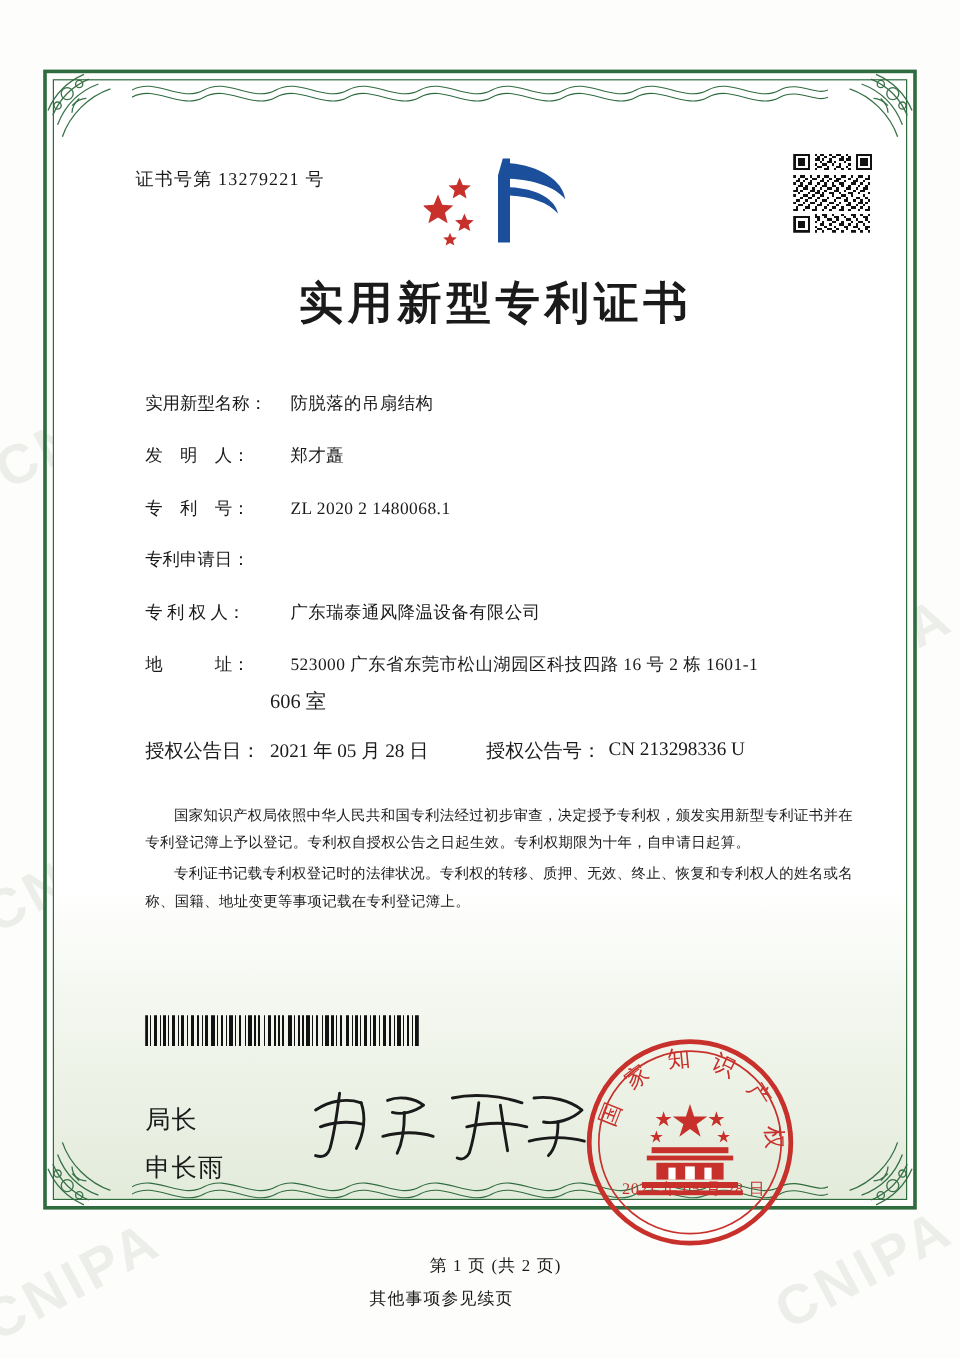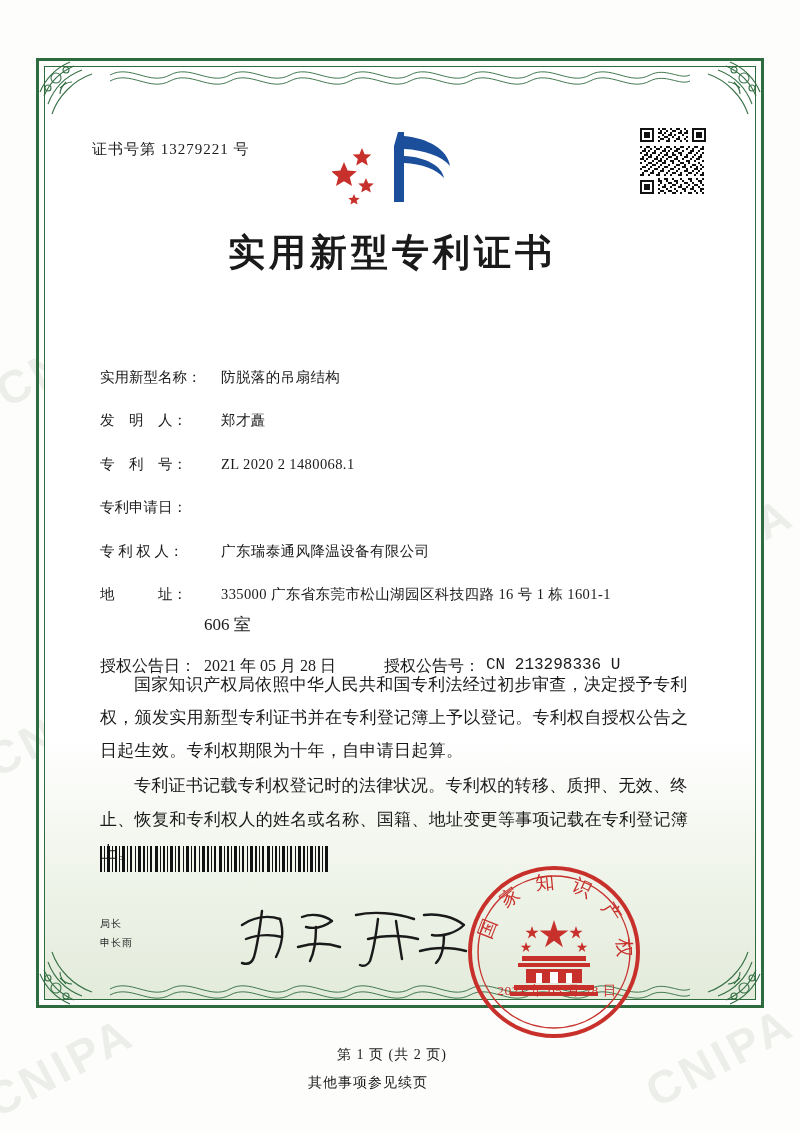--- a/index.html
+++ b/index.html
@@ -70,21 +70,21 @@
     width: 580px;
     height: 26px;
     overflow: hidden;
   }
   .edge-top { top: 62px; }
   .edge-bottom { top: 982px; }
 
   
   .content {
     position: absolute;
-    left: 68px;
+    left: 89px;
     top: 96px;
     width: 648px;
     height: 880px;
   }
 
   .cert-no {
     position: absolute;
     left: 24px;
     top: 44px;
     font-size: 15px;
@@ -117,21 +117,20 @@
     font-weight: bold;
     letter-spacing: 4px;
     font-family: "DejaVu Serif", "Liberation Serif", serif;
   }
 
   .fields {
     position: absolute;
     left: 32px;
     top: 230px;
     width: 600px;
-    margin-top: 40px;
   }
   .field {
     display: flex;
     align-items: flex-start;
     font-size: 14.5px;
     line-height: 1.55;
     margin-bottom: 21px;
   }
   .field .lbl {
     width: 104px;
@@ -163,21 +162,21 @@
     white-space: nowrap;
   }
   .addr-line2 {
     margin-left: 104px;
     font-size: 17px;
     margin-top: -14px;
     margin-bottom: 20px;
   }
 
   .para {
-    font-size: 17px;
+    font-size: 12px;
     line-height: 1.95;
     text-indent: 2em;
     letter-spacing: 0.3px;
     margin: 0 0 2px 0;
   }
   .paras {
     position: absolute;
     left: 32px;
     top: 572px;
     width: 596px;
@@ -188,21 +187,21 @@
     left: 32px;
     top: 750px;
     width: 228px;
     height: 26px;
   }
 
   .sign-block {
     position: absolute;
     left: 32px;
     top: 818px;
-    font-size: 10px;
+    font-size: 21px;
     line-height: 1.9;
     letter-spacing: 1px;
   }
 
   .signature {
     position: absolute;
     left: 160px;
     top: 805px;
     width: 250px;
     height: 70px;
@@ -603,29 +602,29 @@
         <div class="lbl">专利申请日：</div>
       </div>
 
       <div class="field">
         <div class="lbl">专 利 权 人：</div>
         <div class="val">广东瑞泰通风降温设备有限公司</div>
       </div>
 
       <div class="field">
         <div class="lbl">地　　　址：</div>
-        <div class="val">335000 广东省东莞市松山湖园区科技四路 16 号 1 栋 1601-1</div>
+        <div class="val">523000 广东省东莞市松山湖园区科技四路 16 号 2 栋 1601-1</div>
       </div>
       <div class="addr-line2">606 室</div>
 
       <div class="inline-row">
         <div class="seg-lbl">授权公告日：</div>
         <div class="seg-val">2021 年 05 月 28 日</div>
         <div class="seg-lbl2">授权公告号：</div>
-        <div class="seg-val" style="margin-left:6px;font-family:Liberation Mono, monospace;">CN 213298336 U</div>
+        <div class="seg-val" style="margin-left:6px;">CN 213298336 U</div>
       </div>
 
     </div>
 
     <div class="paras">
       <p class="para">国家知识产权局依照中华人民共和国专利法经过初步审查，决定授予专利权，颁发实用新型专利证书并在专利登记簿上予以登记。专利权自授权公告之日起生效。专利权期限为十年，自申请日起算。</p>
       <p class="para">专利证书记载专利权登记时的法律状况。专利权的转移、质押、无效、终止、恢复和专利权人的姓名或名称、国籍、地址变更等事项记载在专利登记簿上。</p>
     </div>
 
     <svg class="barcode" viewBox="0 0 228 26" preserveAspectRatio="none" shape-rendering="crispEdges">

